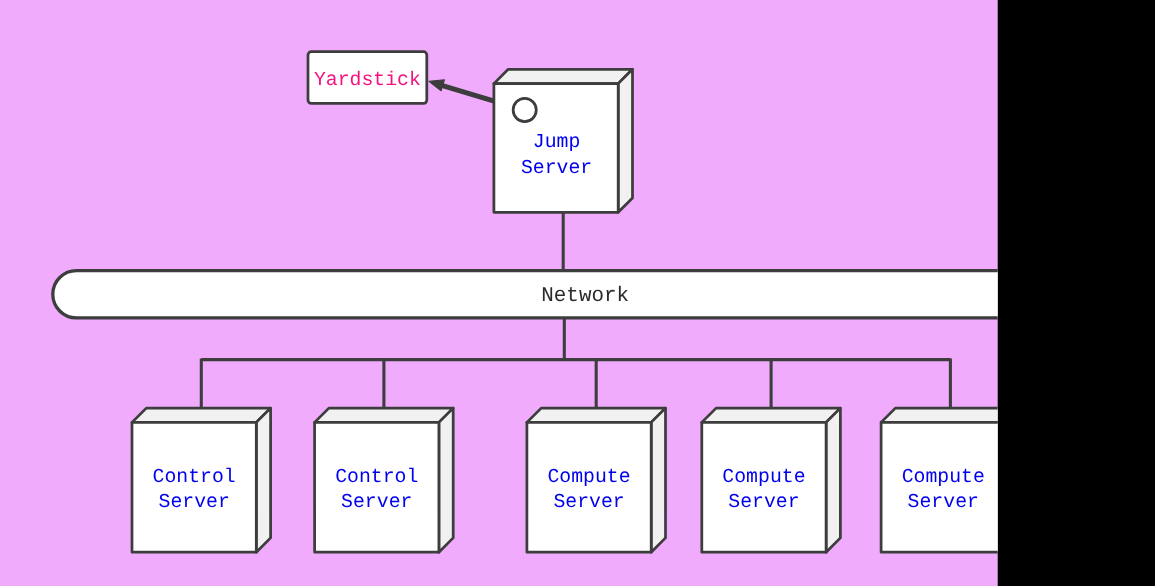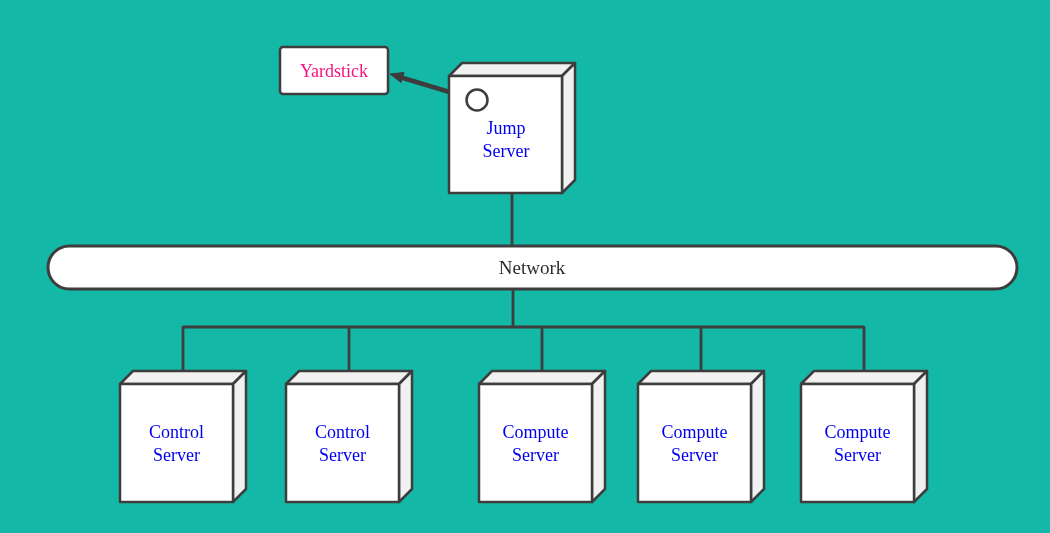--- a/index.html
+++ b/index.html
@@ -2,25 +2,25 @@
 <html><head>
 <meta charset="utf-8">
 <style>
   html, body {
     margin: 0;
     padding: 0;
     background: #000000;
   }
   #stage {
     position: relative;
-    width: 1050px;
+    width: 907px;
     height: 533px;
-    background: #14b8a6;
+    background: #f0abfc;
     overflow: hidden;
-    font-family: Liberation Serif, serif;
+    font-family: Liberation Mono, monospace;
   }
   svg { display: block; }
   .node-front  { fill: #ffffff; stroke: #3d3d3d; stroke-width: 2.5; stroke-linejoin: round; }
   .node-face   { fill: #f1f1f1; stroke: #3d3d3d; stroke-width: 2.5; stroke-linejoin: round; }
   .edge        { stroke: #3d3d3d; stroke-width: 2.8; fill: none; }
   .bus         { stroke: #3d3d3d; stroke-width: 3;   fill: none; }
   .pill        { fill: #ffffff; stroke: #3d3d3d; stroke-width: 3; }
   .note        { fill: #ffffff; stroke: #3d3d3d; stroke-width: 2.5; }
   .port        { fill: #ffffff; stroke: #3d3d3d; stroke-width: 2.5; }
   .arrow-shaft { stroke: #3d3d3d; stroke-width: 4.5; stroke-linecap: round; fill: none; }

